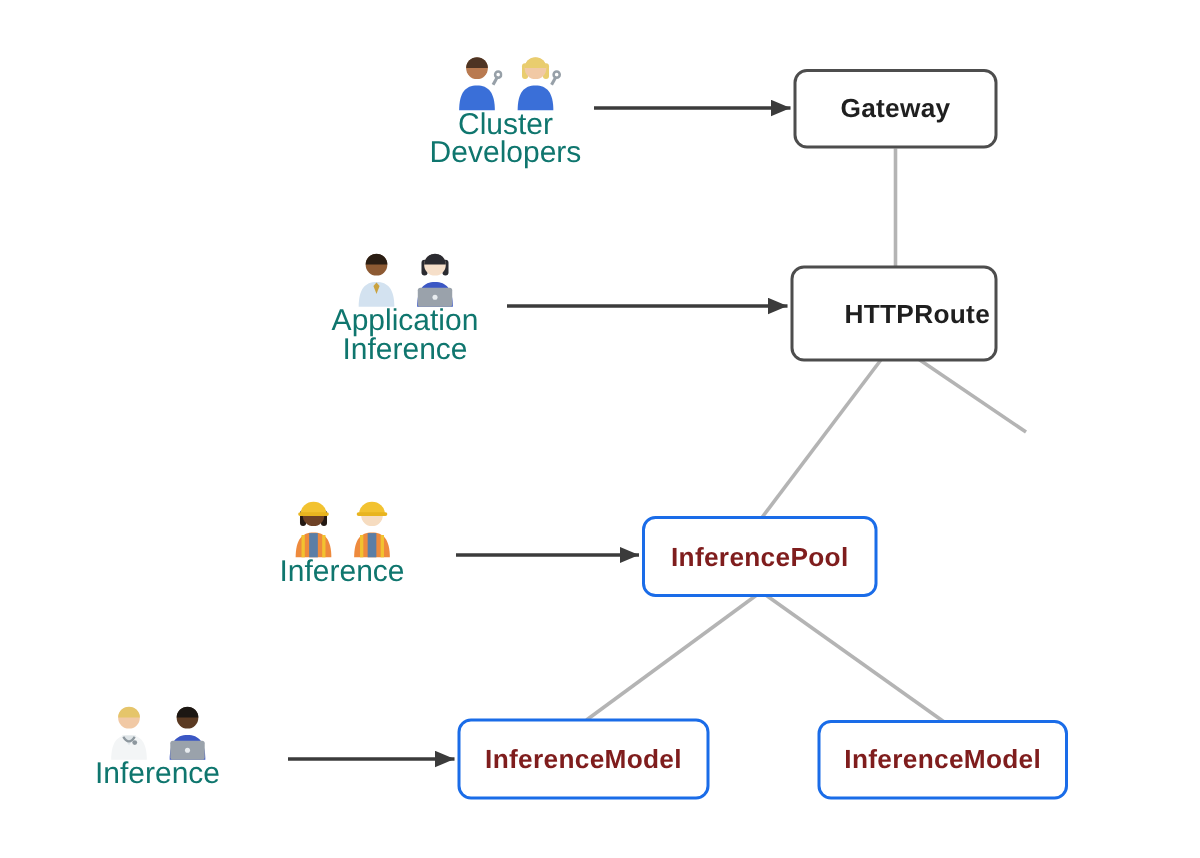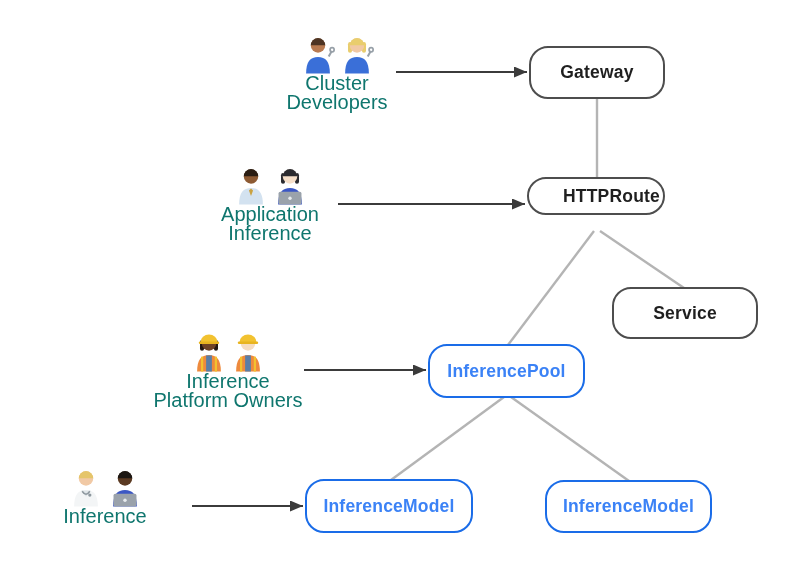--- a/index.html
+++ b/index.html
@@ -4,27 +4,27 @@
 <title>Gateway API Inference Extension Diagram</title>
 <style>
   html,body{margin:0;padding:0;background:#ffffff;}
   .canvas{
     position:relative;width:800px;height:572px;background:#ffffff;overflow:hidden;
     font-family:"Liberation Sans", sans-serif;
   }
   .layer{position:absolute;left:0;top:0;width:800px;height:572px;z-index:1;}
   .node{
     position:absolute;z-index:2;box-sizing:border-box;background:#ffffff;
-    border:2px solid #4d4d4d;border-radius:19px;
+    border:2px solid #4d4d4d;border-radius:9px;
     display:flex;align-items:center;justify-content:center;
     font-size:17.5px;font-weight:700;color:#1f1f1f;letter-spacing:0.2px;
   }
-  .node.ext{border-color:#1a6ce8;color:#3b82f6;}
+  .node.ext{border-color:#1a6ce8;color:#7f1d1d;}
   #node-gateway{left:529px;top:46px;width:136px;height:53px;}
-  #node-httproute{left:527px;top:177px;width:138px;height:38px;padding-left:31px;}
+  #node-httproute{left:527px;top:177px;width:138px;height:64px;padding-left:31px;}
   #node-service{left:612px;top:287px;width:146px;height:52px;}
   #node-inferencepool{left:428px;top:344px;width:157px;height:54px;}
   #node-inferencemodel-1{left:305px;top:479px;width:168px;height:54px;}
   #node-inferencemodel-2{left:545px;top:480px;width:167px;height:53px;}
   .actor{
     position:absolute;z-index:2;width:190px;display:flex;flex-direction:column;
     align-items:center;text-align:center;
   }
   #actor-0{left:242px;top:32px;}
   #actor-1{left:175px;top:163px;}
@@ -124,21 +124,20 @@
           <path d="M10 11.5 A 10 9 0 0 1 30 11.5 Z" fill="#f2c230"></path>
           <rect x="8" y="10.6" width="24" height="3" rx="1.5" fill="#e8b41f"></rect>
           <path d="M6 46 C6 32 11 26.5 20 26.5 C29 26.5 34 32 34 46 Z" fill="#ee8a3d"></path>
           <rect x="16.6" y="27" width="6.8" height="19" fill="#5b7ea6"></rect>
           <rect x="10.6" y="28.5" width="2.6" height="17.5" fill="#f2c230"></rect>
           <rect x="26.8" y="28.5" width="2.6" height="17.5" fill="#f2c230"></rect>
         </svg>
       </div>
     <div class="actor-label">
       <div>Inference</div>
-      <div>Platform Owners</div>
     </div>
   </div>
 
   <div class="actor" id="actor-3">
     <div class="emoji-row">
         <svg width="34" height="40" viewBox="0 0 40 46">
           <circle cx="20" cy="13" r="8.5" fill="#f1c9a5"></circle>
           <path d="M11.5 12.8 A 8.5 8.5 0 0 1 28.5 12.8 Z" fill="#e5c56a"></path>
           <path d="M6 46 C6 32 11 26.5 20 26.5 C29 26.5 34 32 34 46 Z" fill="#f3f5f6"></path>
           <path d="M14.5 27 L20 34.5 L25.5 27 Z" fill="#dfe5e8"></path>
@@ -157,23 +156,20 @@
       <div>Inference</div>
     </div>
   </div>
 
   <div class="node" id="node-gateway">
     <span>Gateway</span>
   </div>
   <div class="node" id="node-httproute">
     <span>HTTPRoute</span>
   </div>
-  <div class="node" id="node-service">
-    <span>Service</span>
-  </div>
   <div class="node ext" id="node-inferencepool">
     <span>InferencePool</span>
   </div>
   <div class="node ext" id="node-inferencemodel-1">
     <span>InferenceModel</span>
   </div>
   <div class="node ext" id="node-inferencemodel-2">
     <span>InferenceModel</span>
   </div>
 

